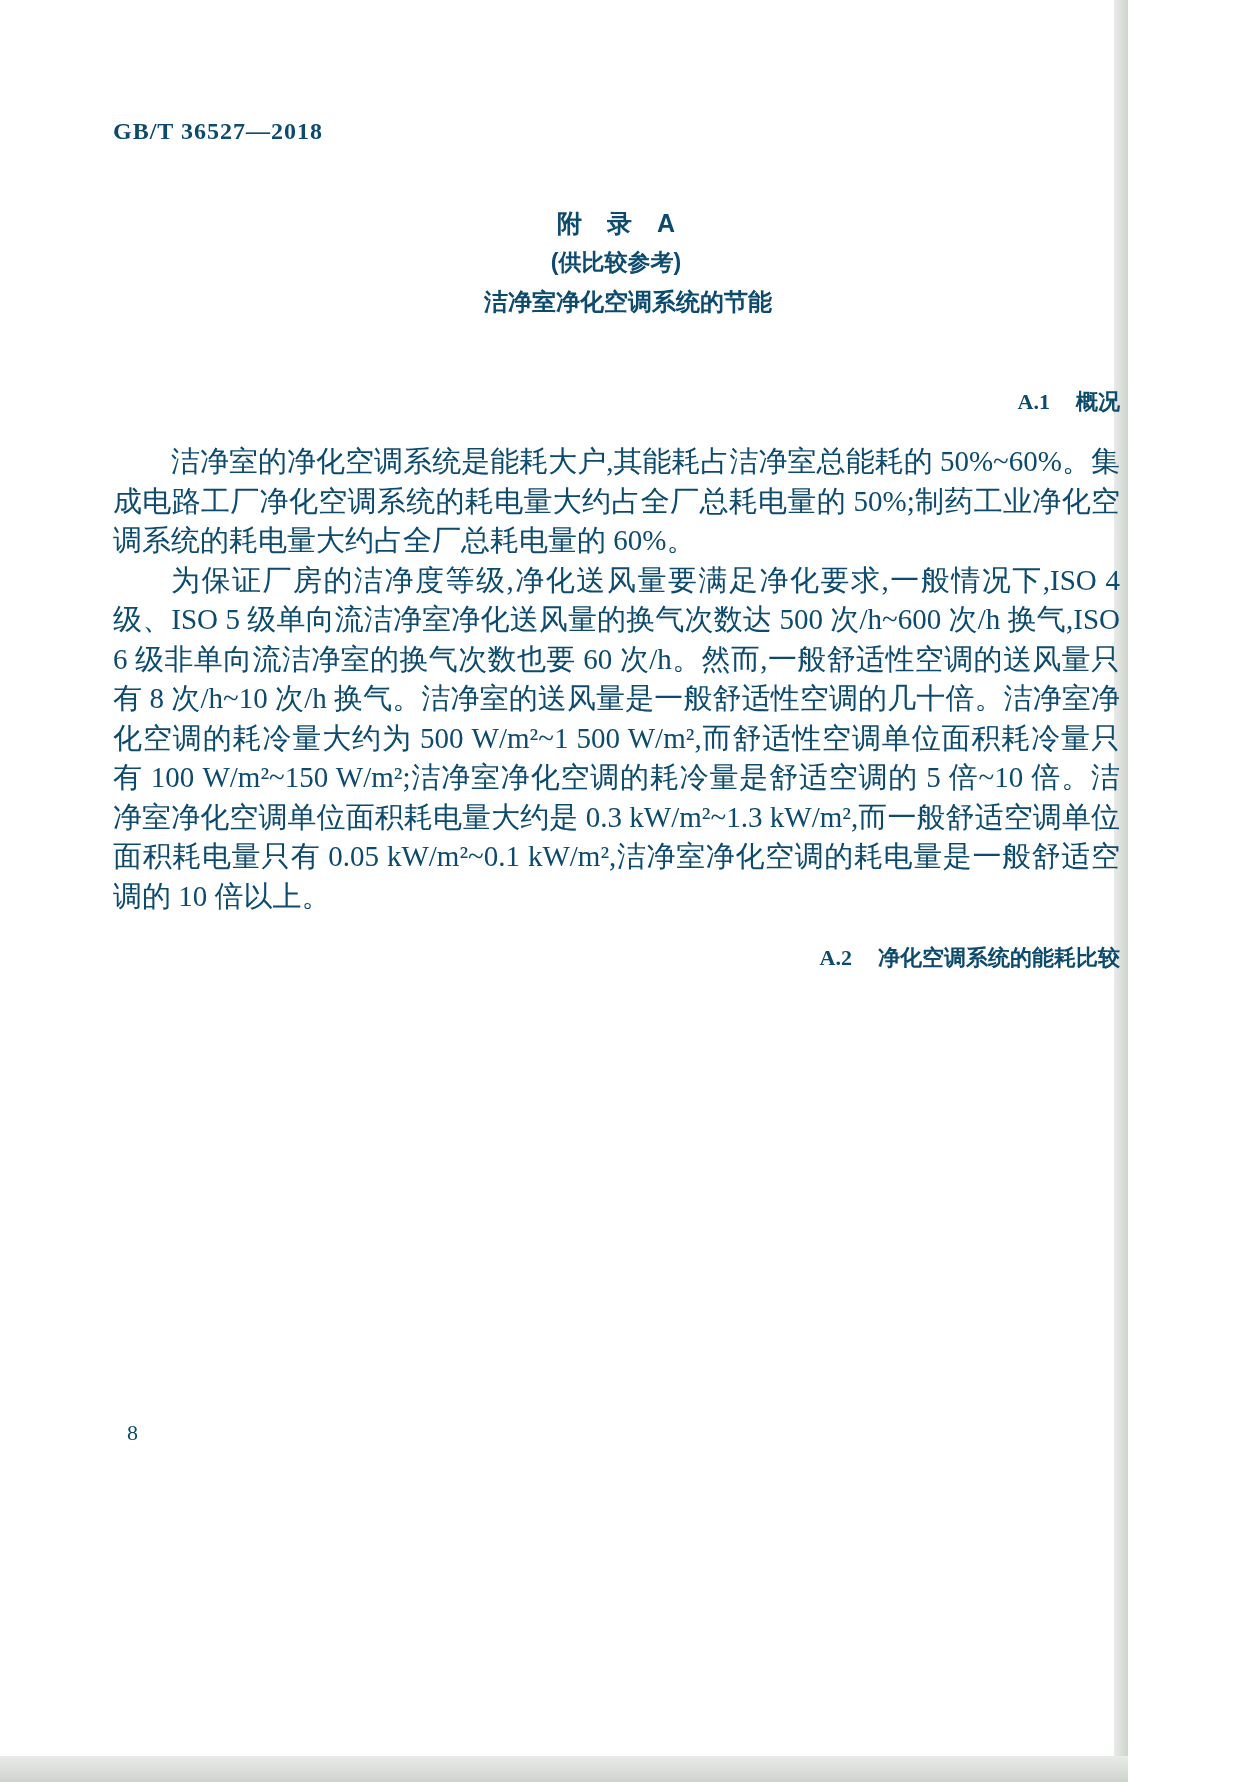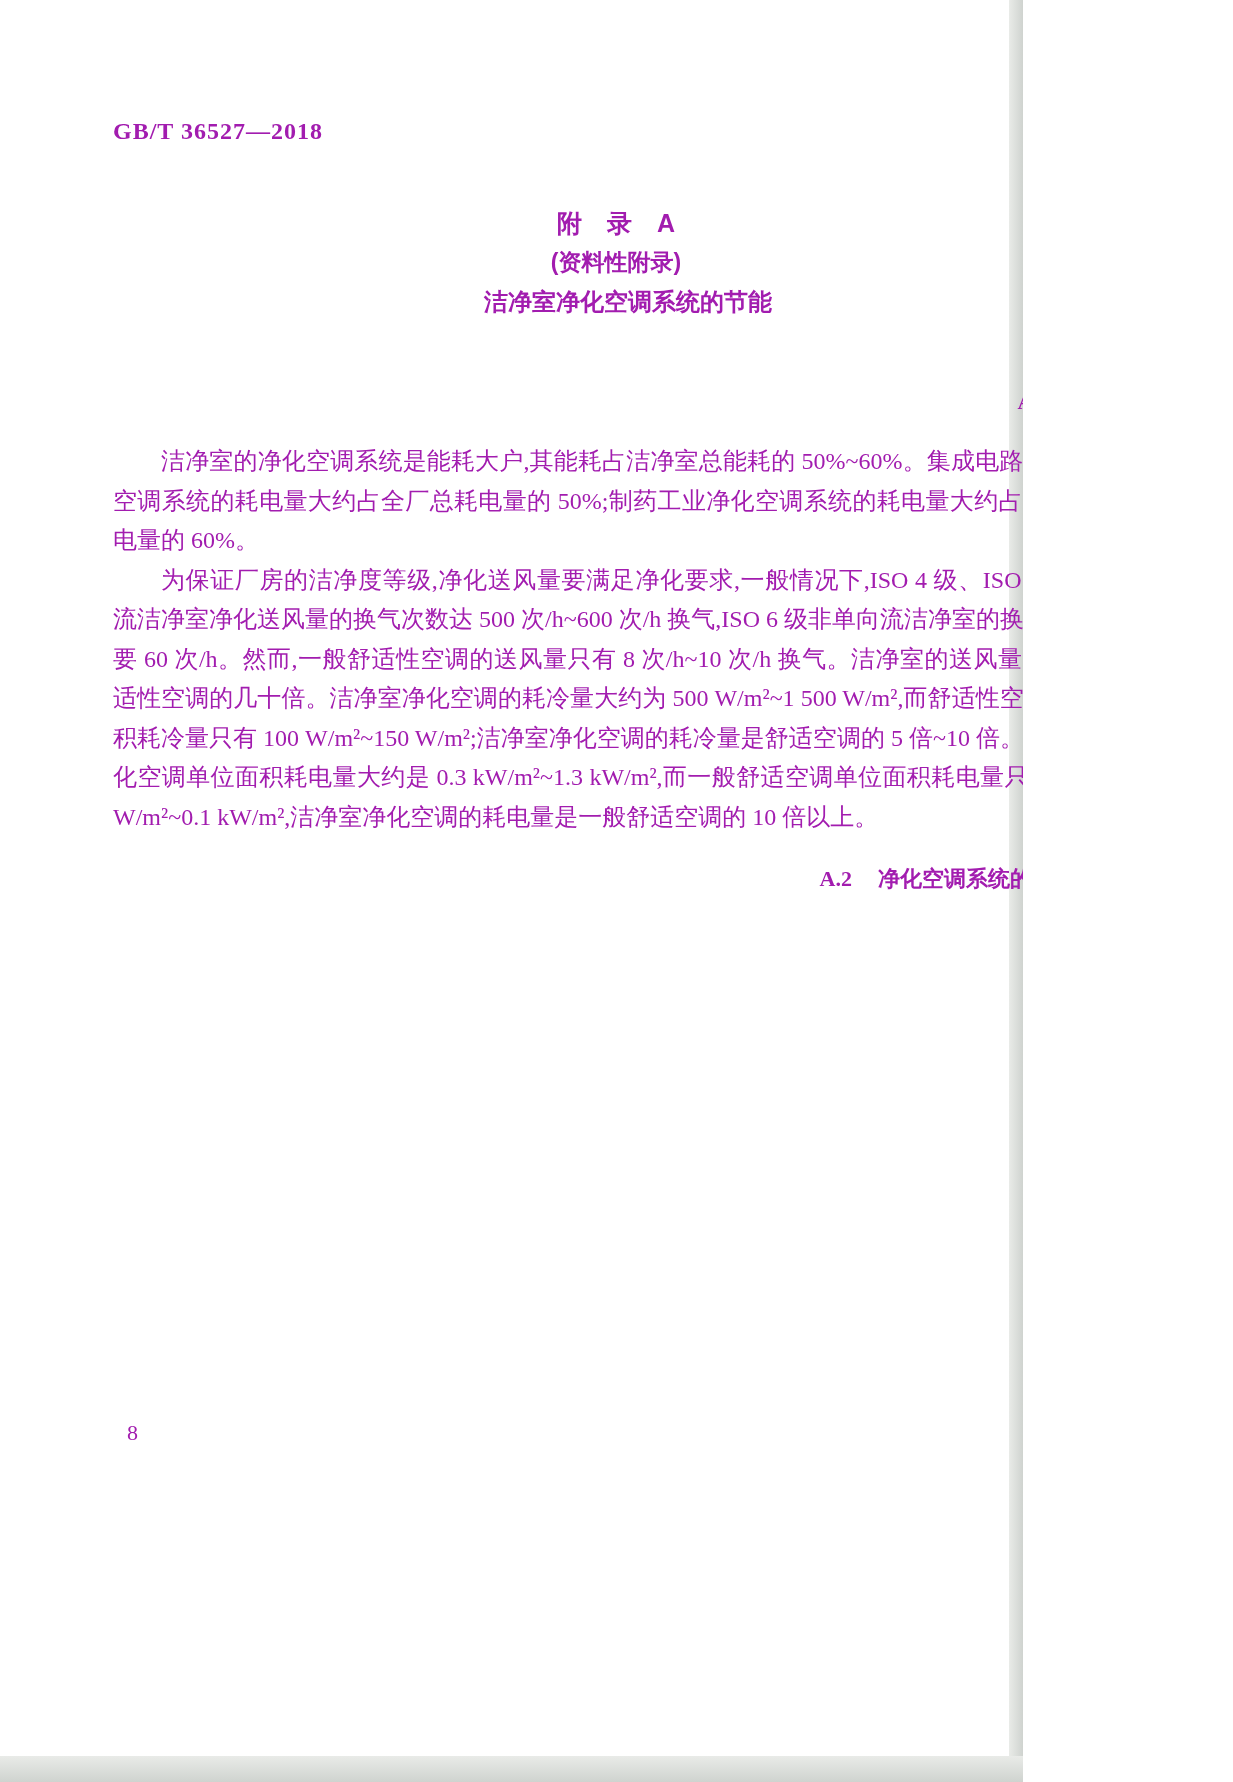--- a/index.html
+++ b/index.html
@@ -2,26 +2,26 @@
 <html><head>
 <meta charset="utf-8">
 <style>
   html, body {
     margin: 0;
     padding: 0;
     background: #ffffff;
   }
   .page {
     position: relative;
-    width: 1023px;
+    width: 1128px;
     height: 1782px;
     background: #ffffff;
     overflow: hidden;
     font-family: "Liberation Serif", "DejaVu Serif", serif;
-    color: #a21caf;
+    color: #0c4a6e;
   }
   
   .scan-edge-right {
     position: absolute;
     top: 0;
     right: 0;
     width: 14px;
     height: 100%;
     background: linear-gradient(to right, #e9ebe8, #cfd3cf);
   }
@@ -80,21 +80,21 @@
   }
   .section-heading .sec-num {
     font-family: "Liberation Serif", serif;
     margin-right: 26px;
   }
   .section-heading.second {
     margin-top: 28px;
   }
   .content p {
     margin: 0;
-    font-size: 24px;
+    font-size: 29px;
     line-height: 39.5px;
     text-align: justify;
     text-indent: 2em;
     word-break: break-all;
   }
   .page-number {
     position: absolute;
     top: 1420px;
     left: 127px;
     font-size: 22px;
@@ -106,21 +106,21 @@
 
 <div class="page">
 
   <div class="scan-edge-right"></div>
   <div class="scan-edge-bottom"></div>
 
   <div class="doc-header">GB/T 36527—2018</div>
 
   <div class="title-block">
     <div class="line1">附　录　A</div>
-    <div class="line2">(资料性附录)</div>
+    <div class="line2">(供比较参考)</div>
     <div class="line3">洁净室净化空调系统的节能</div>
   </div>
 
   <div class="content">
 
     <h2 class="section-heading">
       <span class="sec-num">A.1</span><span>概况</span>
     </h2>
 
     <p>洁净室的净化空调系统是能耗大户,其能耗占洁净室总能耗的 50%~60%。集成电路工厂净化空调系统的耗电量大约占全厂总耗电量的 50%;制药工业净化空调系统的耗电量大约占全厂总耗电量的 60%。</p>

